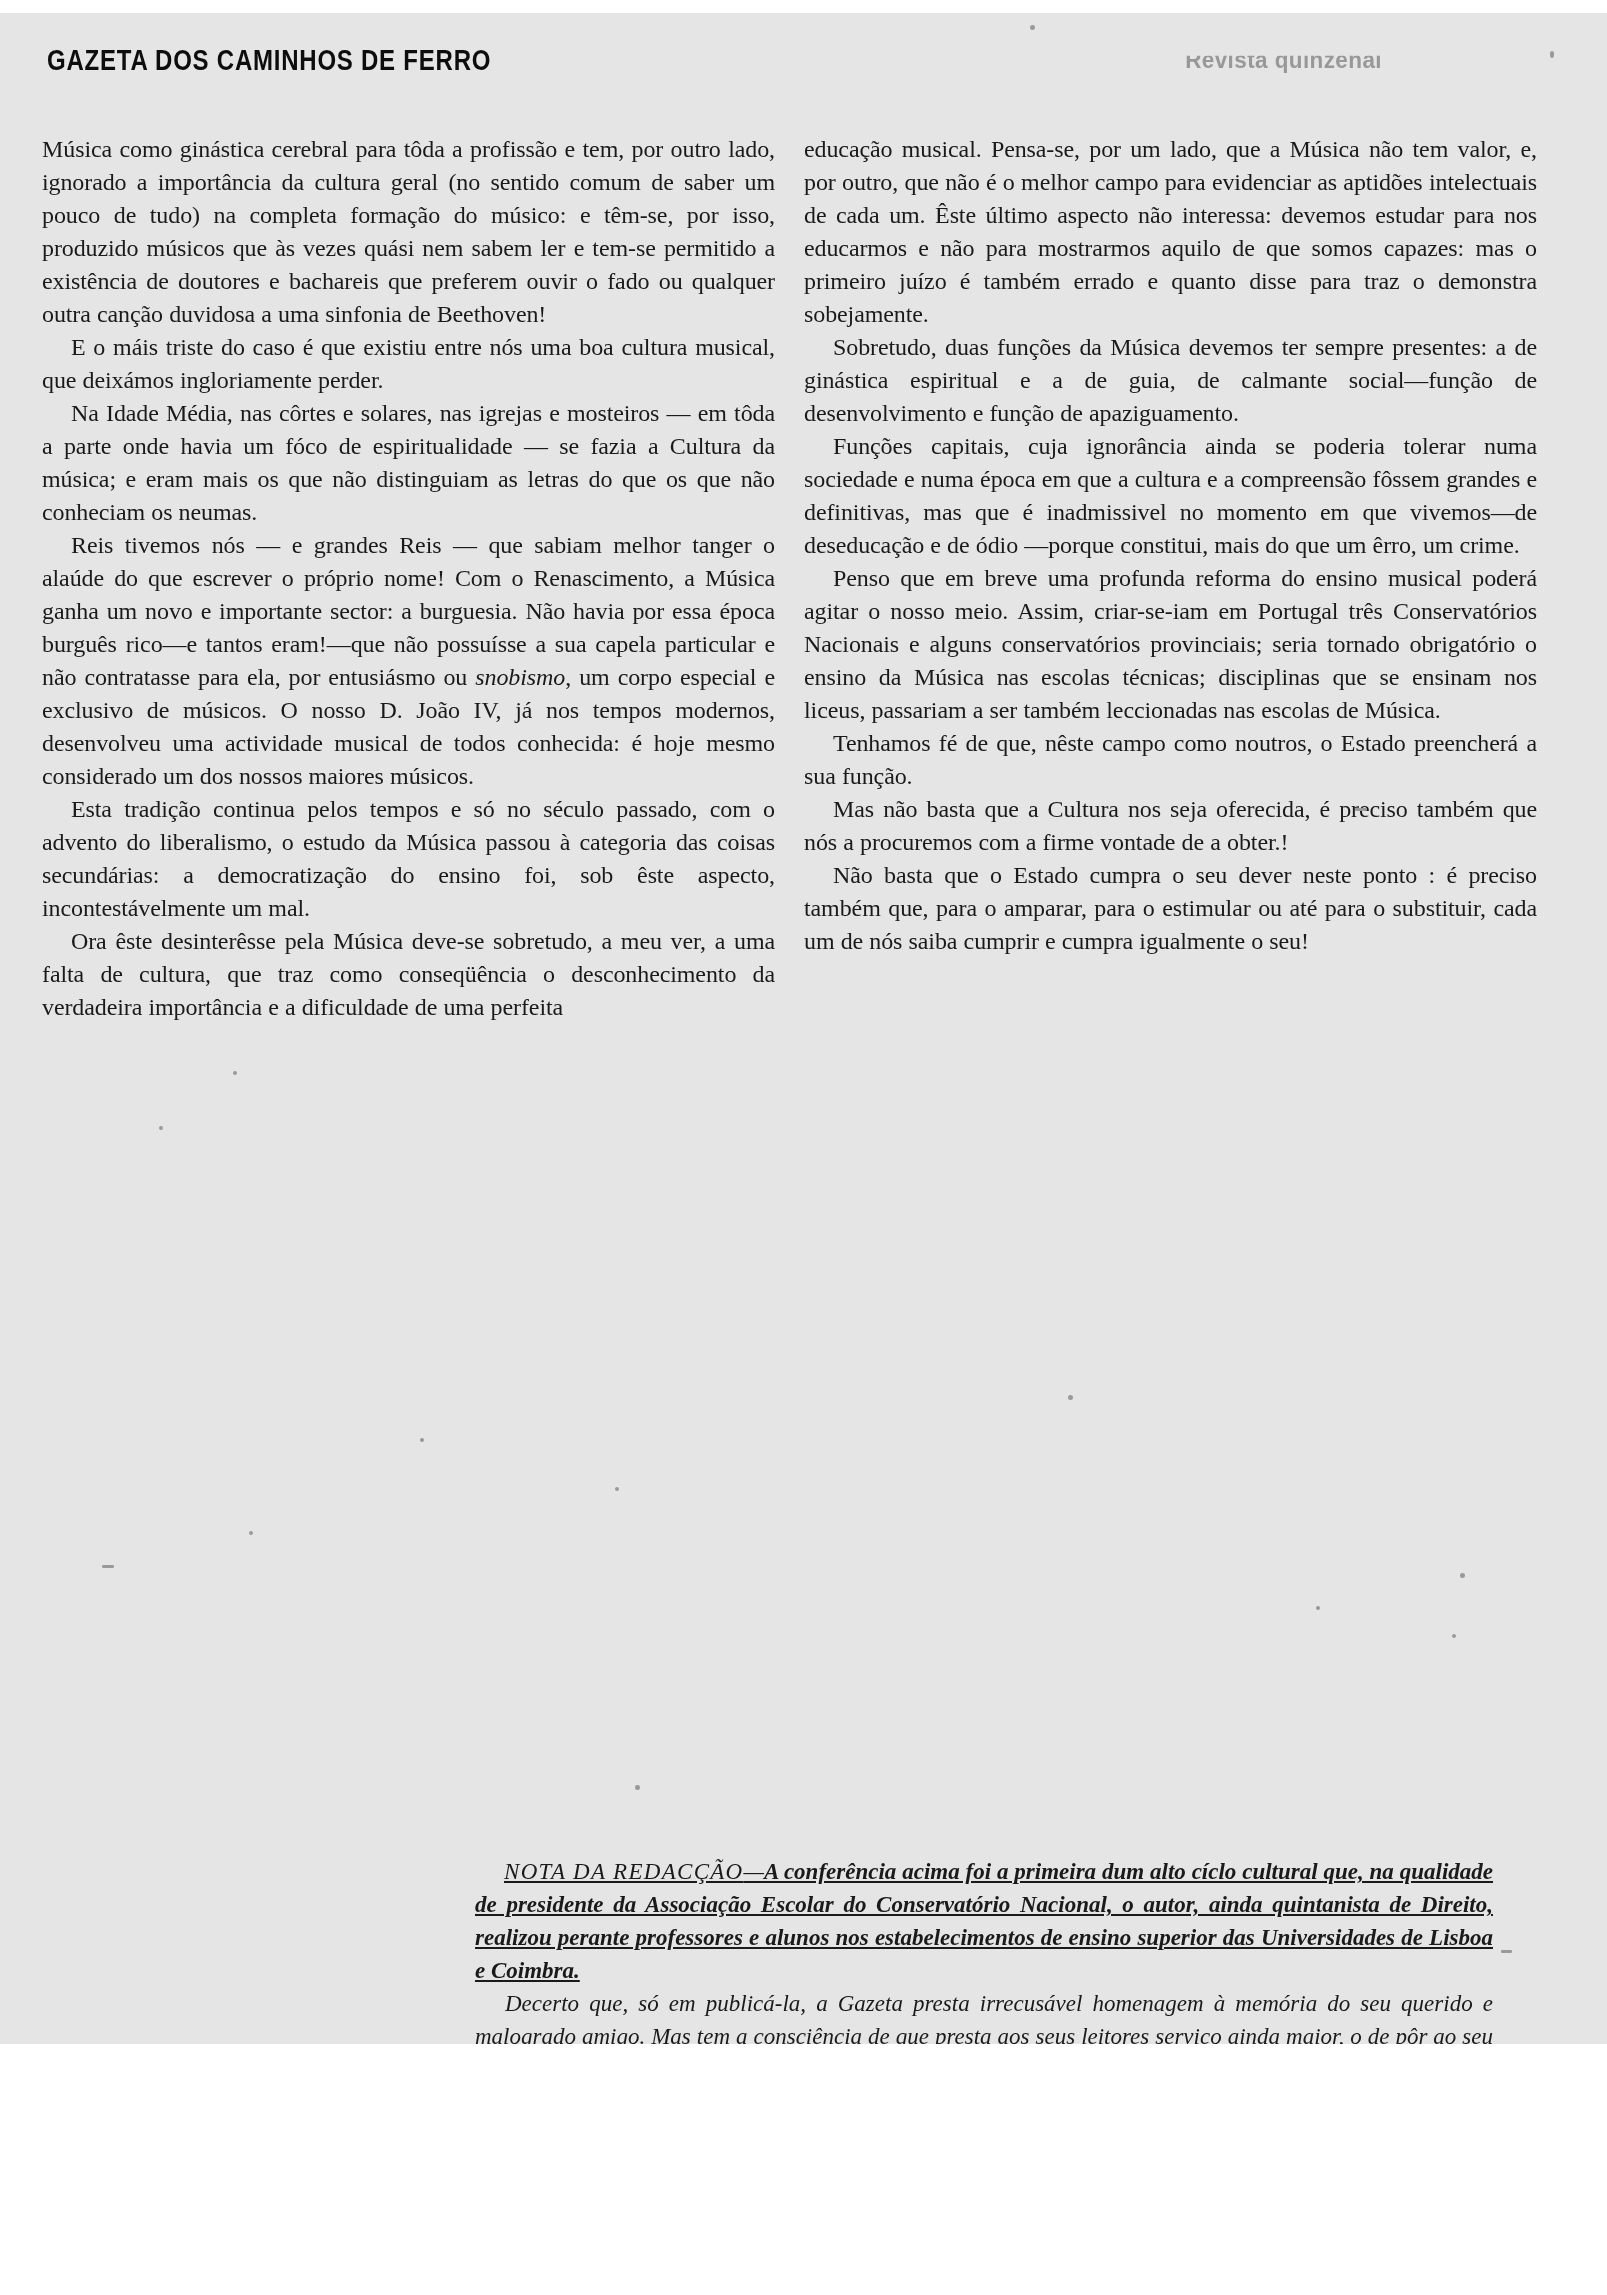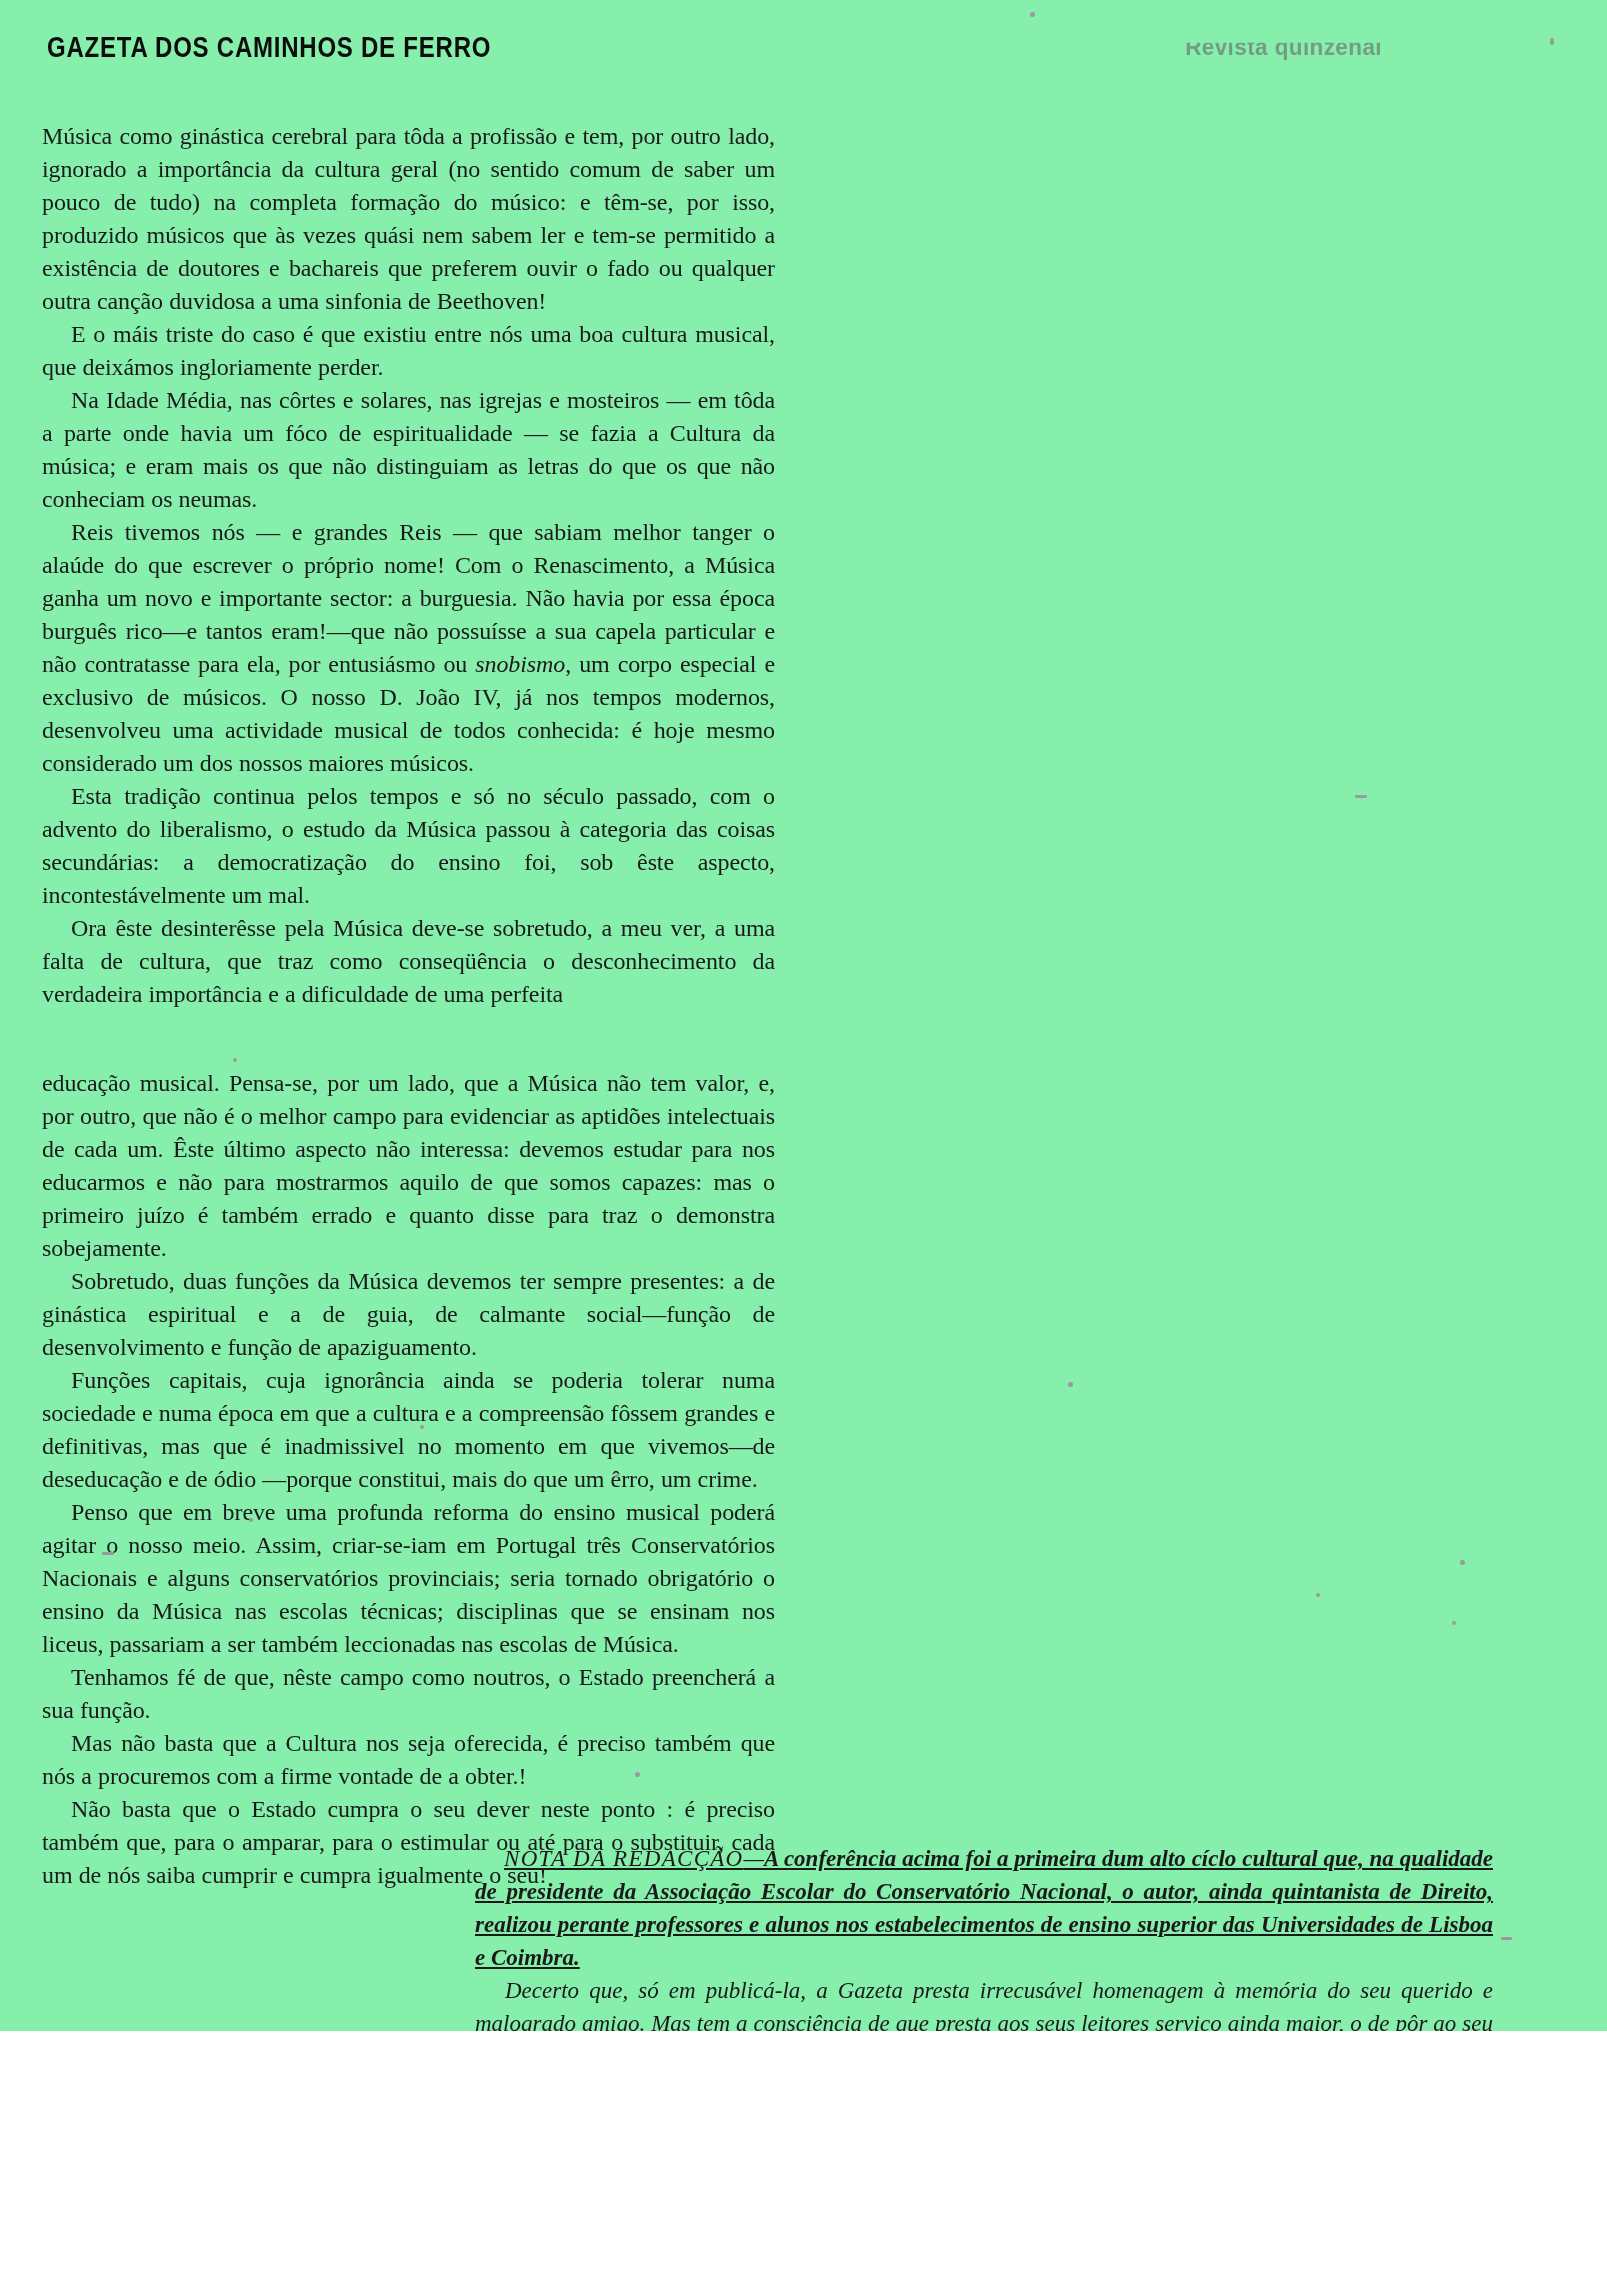--- a/index.html
+++ b/index.html
@@ -8,22 +8,23 @@
     background: #ffffff;
   }
   body {
     font-family: "Liberation Serif", "DejaVu Serif", serif;
     color: #1a1a1a;
   }
   .page {
     position: relative;
     width: 1608px;
     height: 2031px;
-    background: #86efac;
+    background: #e5e5e5;
     overflow: hidden;
+    margin-top: 13px;
   }
   
   .masthead {
     position: absolute;
     top: 30px;
     left: 40px;
     right: 40px;
     height: 37px;
   }
   .masthead-title {
@@ -55,22 +56,21 @@
     opacity: 0.62;
     clip-path: inset(34% 0 0 0);
   }
   
   .columns {
     position: absolute;
     top: 120px;
     left: 42px;
     width: 1523px;
     display: flex;
-    gap: 56px;
-    flex-direction: column;
+    gap: 29px;
   }
   .col {
     width: 733px;
   }
   .col p {
     margin: 0;
     text-align: justify;
     text-justify: inter-word;
     font-size: 24px;
     line-height: 33px;

